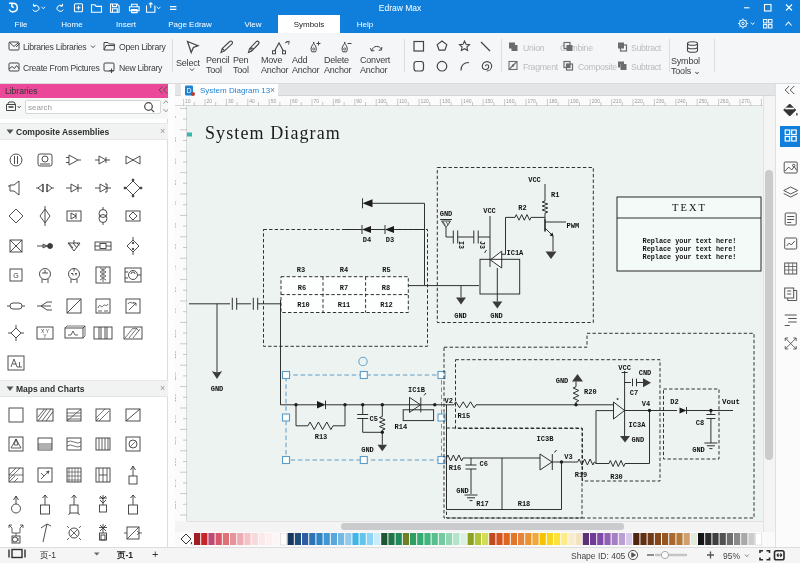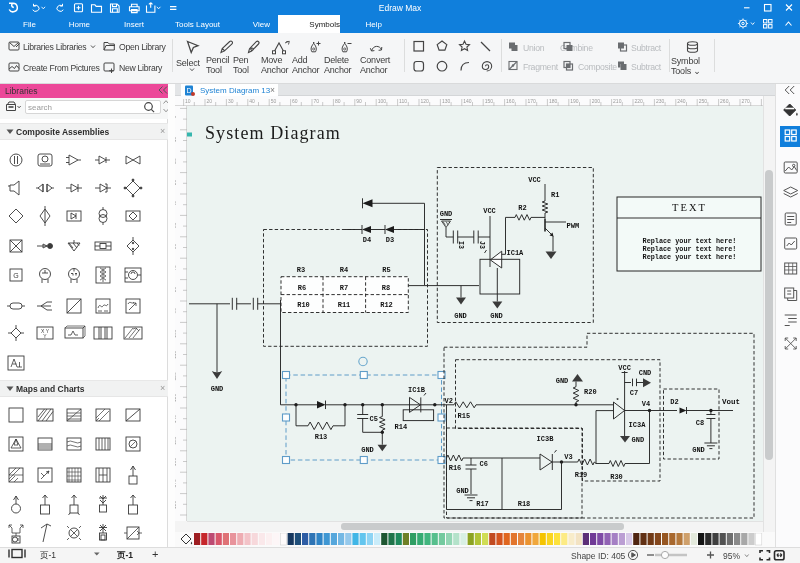--- a/index.html
+++ b/index.html
@@ -1,20 +1,20 @@
 <!DOCTYPE html>
 <html><head><meta charset="utf-8"><style>
 *{margin:0;padding:0;box-sizing:border-box}
 html,body{width:800px;height:563px;overflow:hidden}
 body{font-family:"Liberation Sans",sans-serif;-webkit-font-smoothing:antialiased}
 .abs{position:absolute}
 #app{position:relative;width:800px;height:563px;background:#fff;overflow:hidden}
 .titlebar{left:0;top:0;width:800px;height:15px;background:#107fdc}
 .menubar{left:0;top:15px;width:800px;height:18px;background:#107fdc}
-.menutab{position:absolute;top:15px;height:18px;line-height:19px;color:#fff;font-size:8px;text-align:right}
+.menutab{position:absolute;top:15px;height:18px;line-height:19px;color:#fff;font-size:8px;text-align:center}
 .menuactive{background:#fff;color:#222}
 .ribbon{left:0;top:33px;width:800px;height:51px;background:#f5f6f7;border-bottom:1px solid #d9dadb}
 .rsep{position:absolute;top:39px;height:33px;width:1px;background:#dcdddd}
 .rlabel{position:absolute;font-size:8.7px;color:#3c3c3c;letter-spacing:-0.3px}
 .rlabel2{position:absolute;font-size:9px;color:#3c3c3c;text-align:left;line-height:10px;letter-spacing:-0.2px}
 .gray{color:#b9bcbf}
 </style></head><body>
 <div id="app">
 
 <div class="abs titlebar"></div>
@@ -36,21 +36,21 @@
 <path d="M 170 6.6 l 6.4 0 M 170 9.4 l 6.4 0"></path>
 <path d="M 744 7.8 l 5.5 0" stroke-width="1.1"></path>
 <rect x="764.5" y="4.5" width="6.5" height="6.5"></rect>
 <path d="M 786 4.5 l 6 6 M 792 4.5 l -6 6" stroke-width="1.1"></path>
 </g>
 <text x="400" y="10.5" fill="#fff" font-size="8.5" text-anchor="middle">Edraw Max</text>
 </svg>
 <div class="abs menutab" style="left:6px;width:30px">File</div>
 <div class="abs menutab" style="left:54px;width:36px">Home</div>
 <div class="abs menutab" style="left:108px;width:36px">Insert</div>
-<div class="abs menutab" style="left:160px;width:60px">Tools Layout</div>
+<div class="abs menutab" style="left:160px;width:60px">Page Edraw</div>
 <div class="abs menutab" style="left:236px;width:34px">View</div>
 <div class="abs menutab menuactive" style="left:278px;width:62px">Symbols</div>
 <div class="abs menutab" style="left:348px;width:34px">Help</div>
 <svg class="abs" style="left:730px;top:15px" width="70" height="18" viewBox="0 0 70 18">
 <g stroke="#fff" fill="none" stroke-width="1">
 <circle cx="13" cy="8.5" r="3.6"></circle>
         <circle cx="13" cy="8.5" r="1.2"></circle>
         <path d="M 13 4.9 v-1.5 M 13 12.1 v1.5 M 9.4 8.5 h-1.5 M 16.6 8.5 h1.5 M 10.5 6 l-1.1 -1.1 M 15.5 6 l1.1 -1.1 M 10.5 11 l-1.1 1.1 M 15.5 11 l1.1 1.1" stroke-width="0.8"></path>
 <path d="M 21 7.5 l 1.7 2 l 1.7 -2" stroke-width="0.9"></path>
 <rect x="33.5" y="4.5" width="3.4" height="3.4"></rect>

